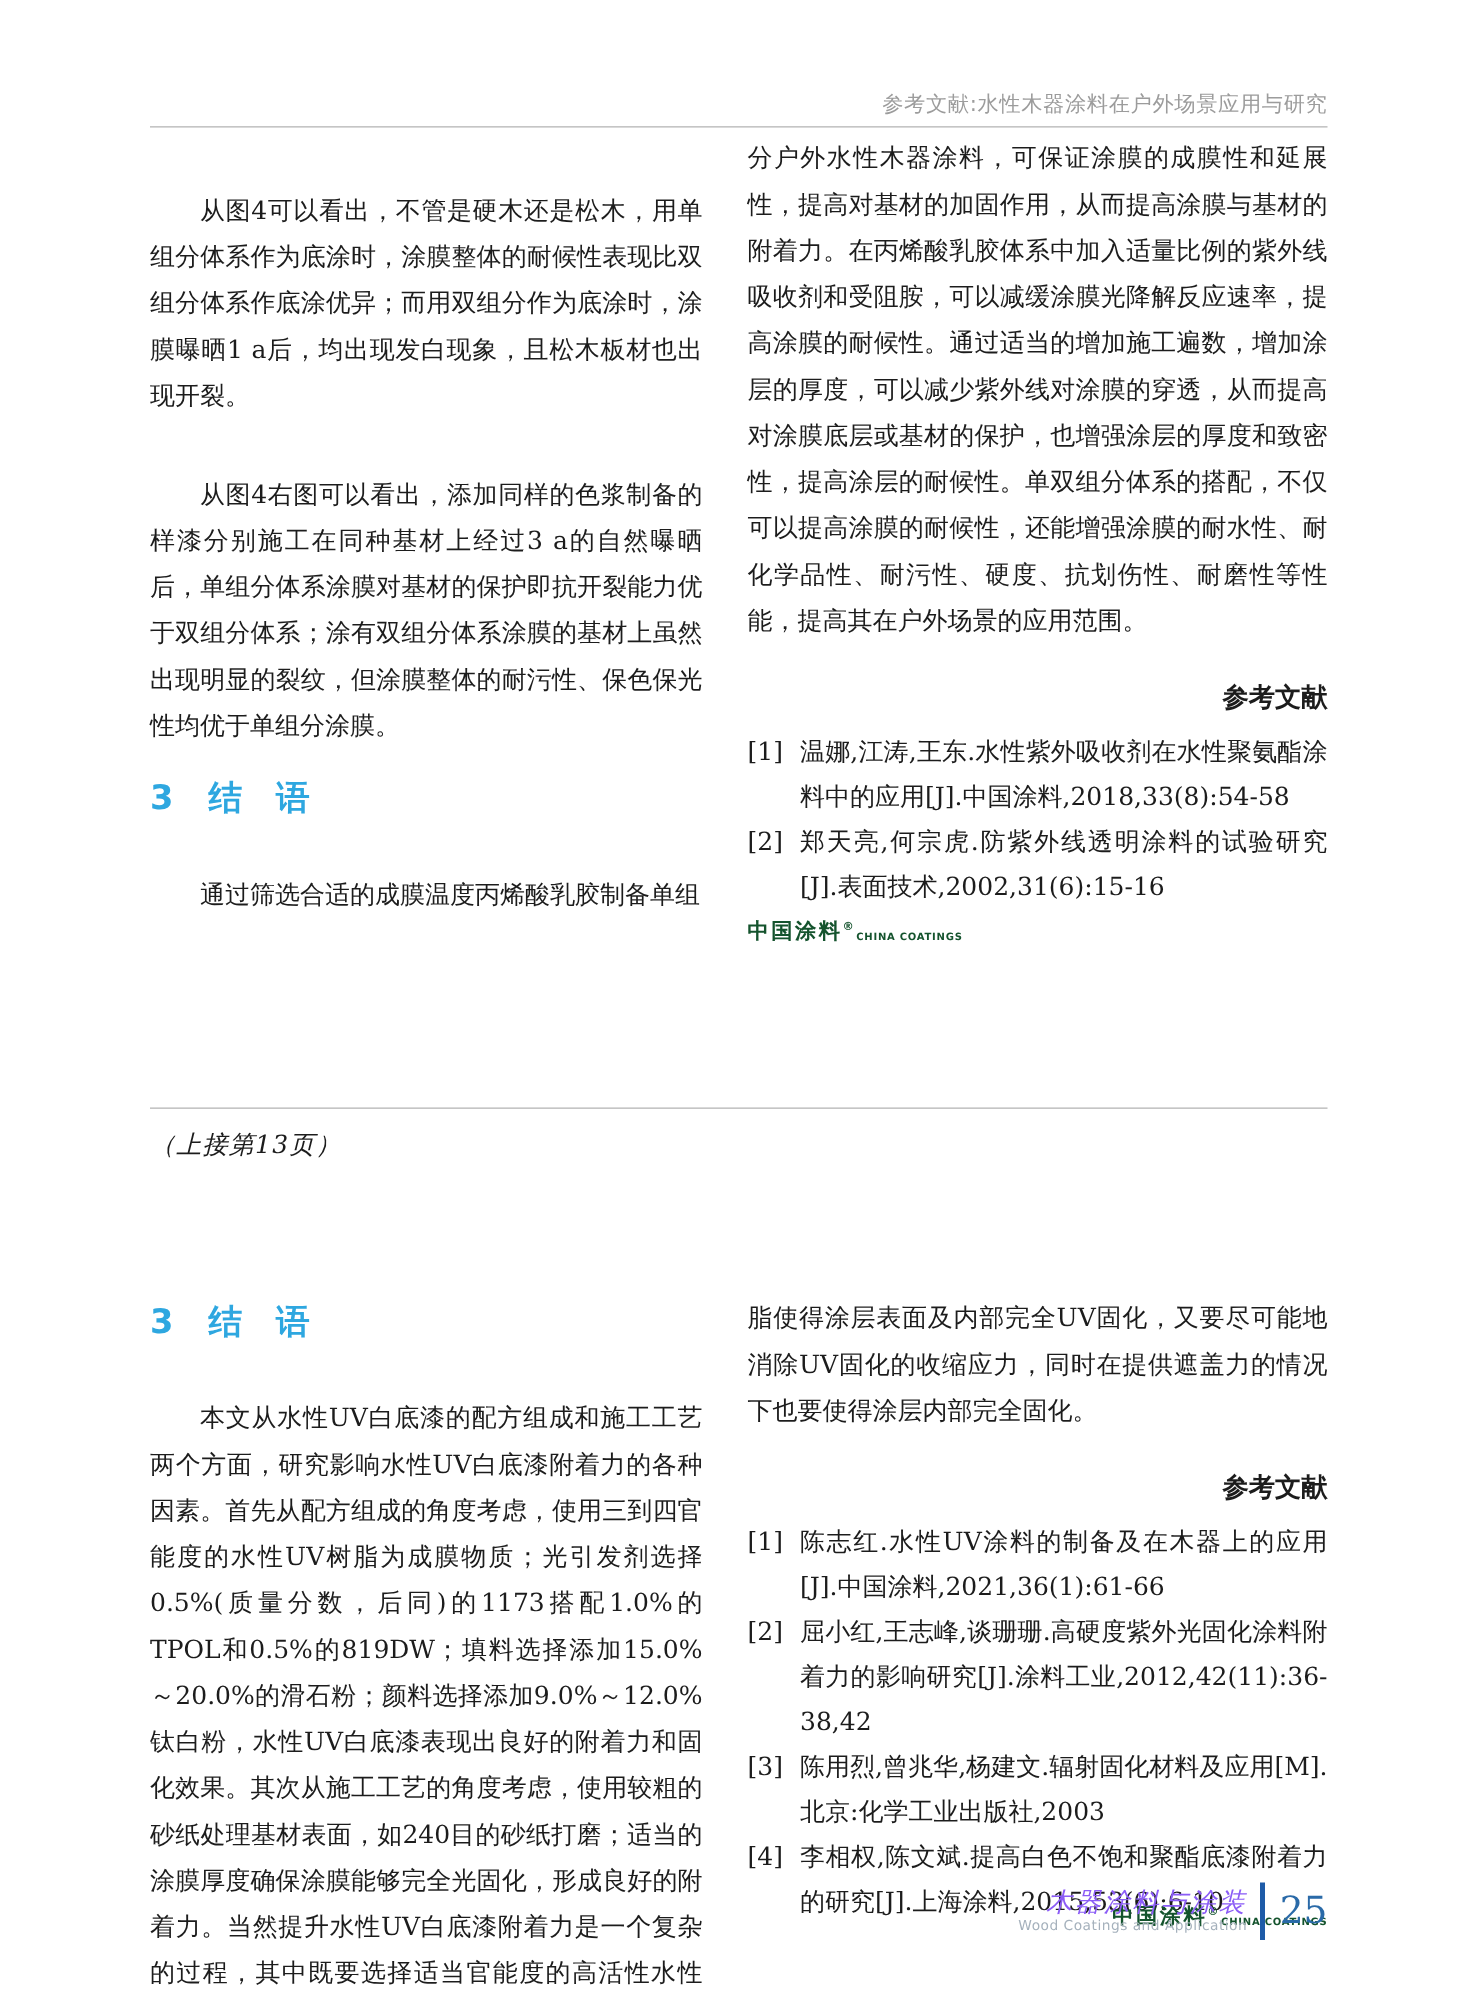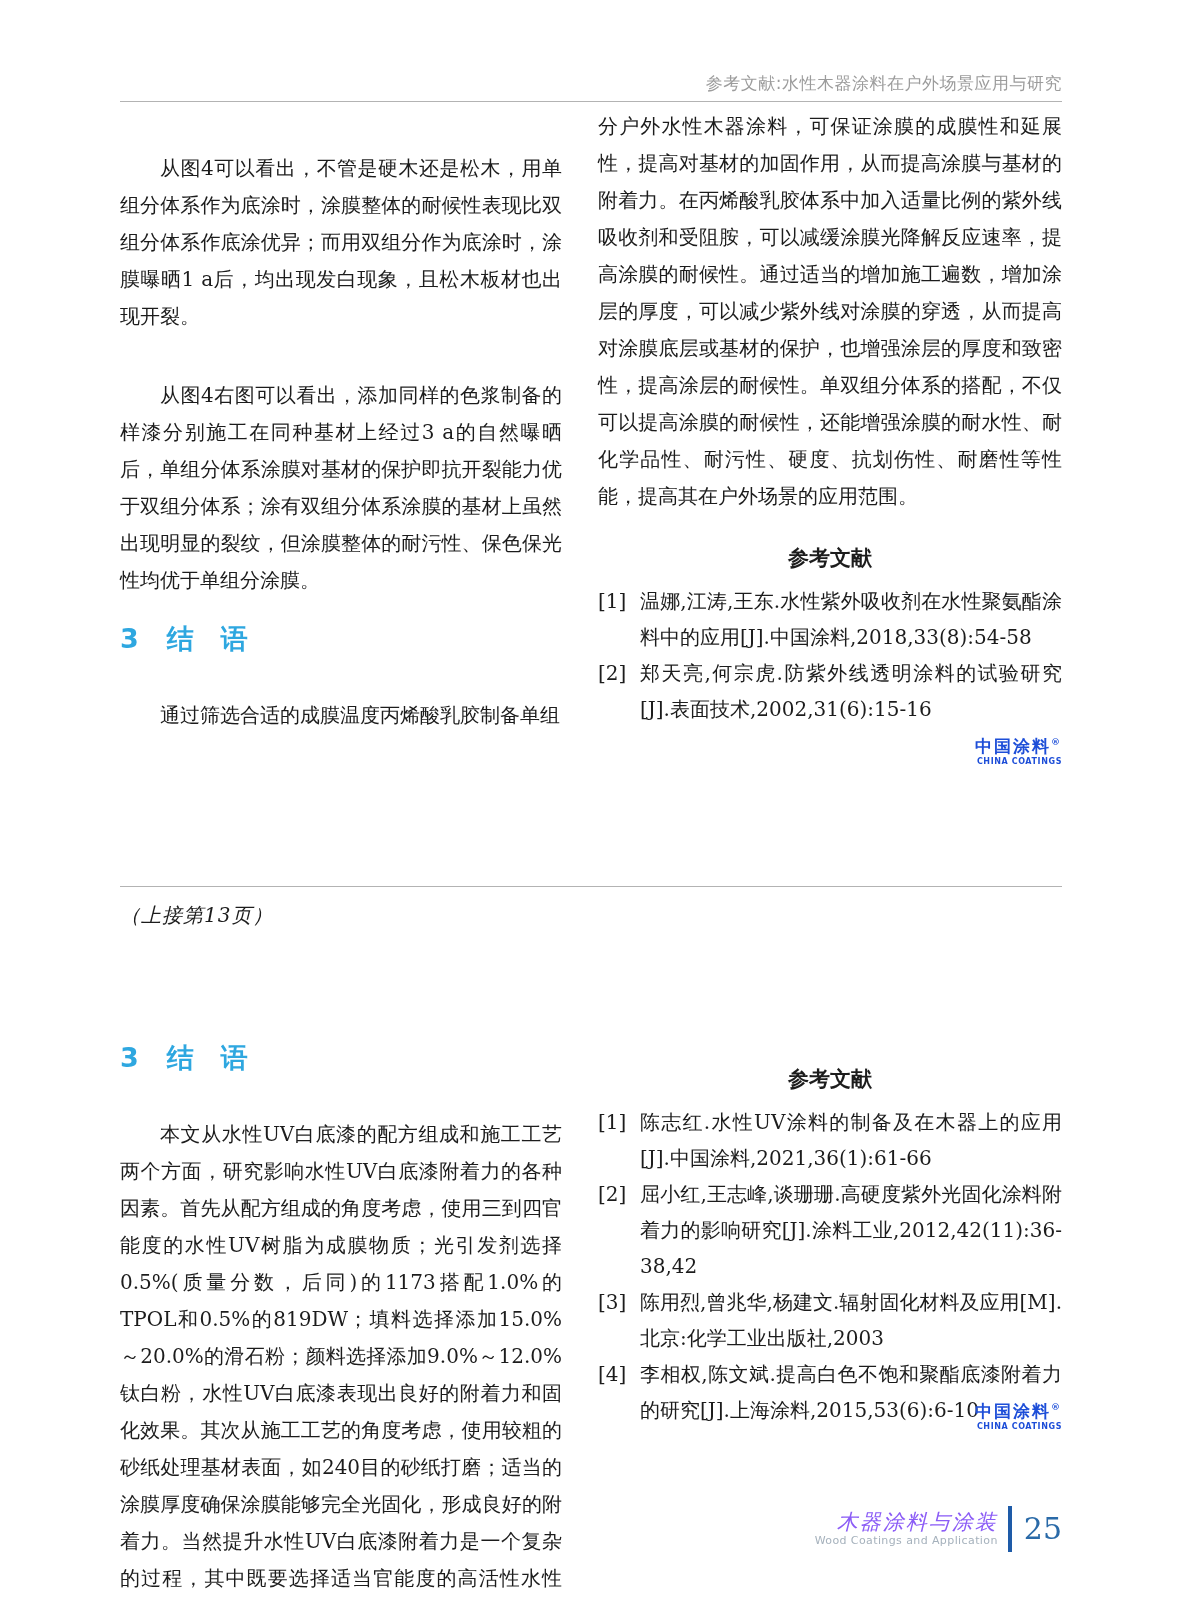--- a/index.html
+++ b/index.html
@@ -24,30 +24,30 @@
   p{margin:0;}
   p.indent{text-indent:2em;margin-top:42px;}
   .section-heading{
     font-family:"DejaVu Sans","Liberation Sans",sans-serif;
     color:#2ea7e0;font-size:27px;font-weight:bold;
     margin:24px 0 16px 0;line-height:32px;
   }
   .section-heading .num{margin-right:28px;}
   .bot-left .section-heading{margin-top:6px;}
   .refs-heading{
-    text-align:center;font-weight:bold;font-size:21px;
+    text-align:right;font-weight:bold;font-size:21px;
     margin:26px 0 8px 0;line-height:34px;text-indent:0;
   }
   .ref-list{position:relative;}
   .ref-item{display:flex;font-size:20px;line-height:36px;}
   .ref-marker{width:42px;flex:0 0 42px;}
   .ref-text{flex:1;text-align:justify;}
   .logo{
-    display:flex;flex-direction:column;align-items:flex-end;
-    font-family:"DejaVu Sans","Liberation Sans",sans-serif;color:#1d4ed8;
+    display:flex;flex-direction:row;align-items:flex-end;
+    font-family:"DejaVu Sans","Liberation Sans",sans-serif;color:#14532d;
   }
   .logo-top{margin-top:6px;}
   .logo-abs{position:absolute;right:0;bottom:-4px;}
   .logo-cn{font-size:17px;font-weight:bold;letter-spacing:2px;line-height:18px;}
   .logo-cn sup{font-size:9px;}
   .logo-en{font-size:8px;font-weight:bold;letter-spacing:0.6px;line-height:10px;margin-top:2px;}
   .cont-note{
     position:absolute;left:120px;top:902px;
     font-size:20px;font-style:italic;letter-spacing:1px;
   }
@@ -100,20 +100,21 @@
 <div class="cont-note">（上接第13页）</div>
 
 <div class="col bot-left">
   <div class="section-heading">
     <span class="num">3</span><span>结　语</span>
   </div>
   <p class="indent">本文从水性UV白底漆的配方组成和施工工艺两个方面，研究影响水性UV白底漆附着力的各种因素。首先从配方组成的角度考虑，使用三到四官能度的水性UV树脂为成膜物质；光引发剂选择0.5%(质量分数，后同)的1173搭配1.0%的TPOL和0.5%的819DW；填料选择添加15.0%～20.0%的滑石粉；颜料选择添加9.0%～12.0%钛白粉，水性UV白底漆表现出良好的附着力和固化效果。其次从施工工艺的角度考虑，使用较粗的砂纸处理基材表面，如240目的砂纸打磨；适当的涂膜厚度确保涂膜能够完全光固化，形成良好的附着力。当然提升水性UV白底漆附着力是一个复杂的过程，其中既要选择适当官能度的高活性水性UV树</p>
 </div>
 
 <div class="col bot-right">
+  <p>脂使得涂层表面及内部完全UV固化，又要尽可能地消除UV固化的收缩应力，同时在提供遮盖力的情况下也要使得涂层内部完全固化。</p>
   <p class="refs-heading">参考文献</p>
   <div class="ref-list">
     <div class="ref-item">
       <span class="ref-marker">[1]</span>
       <span class="ref-text">陈志红.水性UV涂料的制备及在木器上的应用[J].中国涂料,2021,36(1):61-66</span>
     </div>
     <div class="ref-item">
       <span class="ref-marker">[2]</span>
       <span class="ref-text">屈小红,王志峰,谈珊珊.高硬度紫外光固化涂料附着力的影响研究[J].涂料工业,2012,42(11):36-38,42</span>
     </div>

